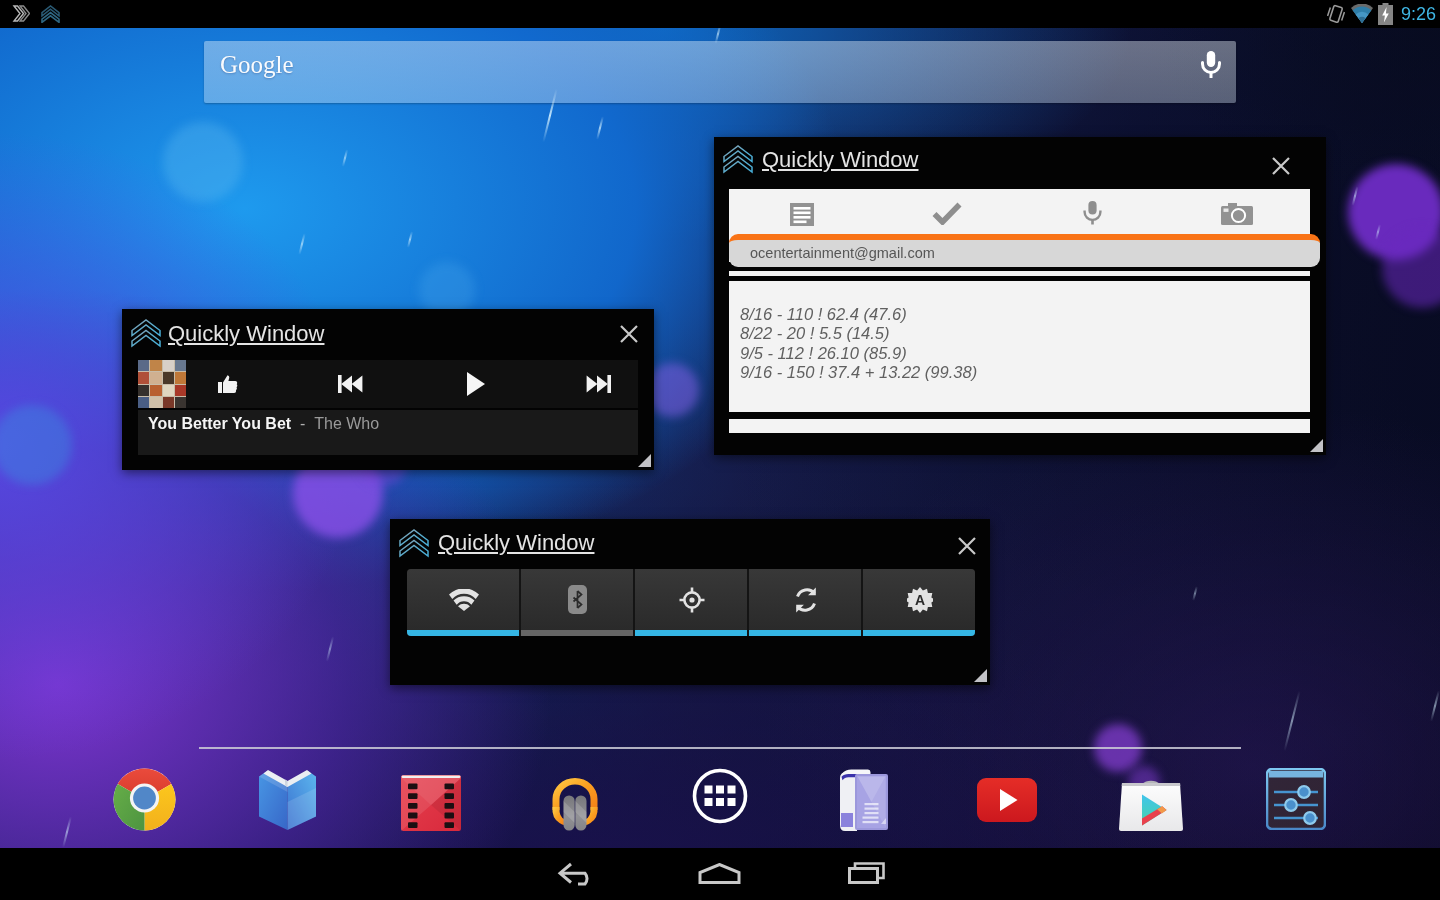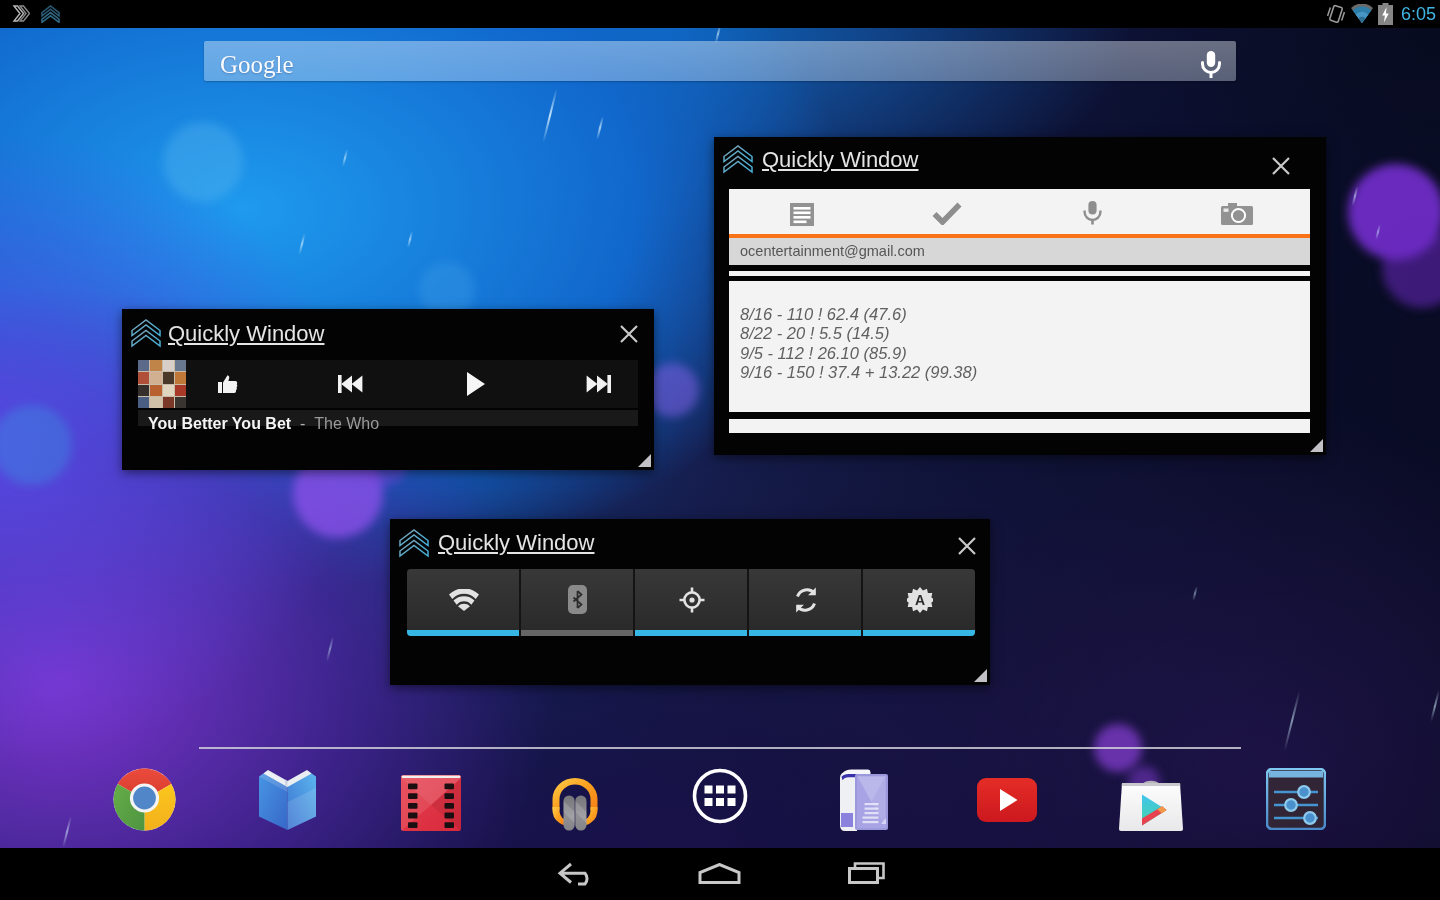--- a/index.html
+++ b/index.html
@@ -23,21 +23,21 @@
   }
   .bokeh{position:absolute;border-radius:50%;filter:blur(5px);}
   .streak{position:absolute;width:2px;border-radius:2px;
     background:linear-gradient(rgba(210,240,255,0), rgba(210,240,255,.95) 50%, rgba(210,240,255,0));}
   
   #statusbar{position:absolute;left:0;top:0;width:1440px;height:28px;background:#000;}
   #time{position:absolute;right:4px;top:4px;color:#3fb6e4;font-size:18px;font-weight:400;letter-spacing:0;}
   
   #navbar{position:absolute;left:0;top:848px;width:1440px;height:52px;background:#000;}
   
-  #searchbar{position:absolute;left:204px;top:41px;width:1032px;height:40px;border-radius:2px;
+  #searchbar{position:absolute;left:204px;top:41px;width:1032px;height:62px;border-radius:2px;
     background:linear-gradient(rgba(235,244,252,.42), rgba(215,230,245,.38));
     box-shadow:0 1px 2px rgba(0,0,0,.25);}
   #glogo{position:absolute;left:16px;top:10px;color:rgba(255,255,255,.97);font-family:"Liberation Serif",serif;
     font-size:25px;text-shadow:0 1px 2px rgba(0,0,60,.25);}
   
   .qwin{position:absolute;background:#030303;box-shadow:0 3px 10px rgba(0,0,0,.5);}
   .qtitle{position:absolute;color:#e4e4e4;font-size:22px;text-decoration:underline;}
   .qx{position:absolute;}
   .rsz{position:absolute;right:3px;bottom:3px;width:13px;height:13px;}
   
@@ -282,21 +282,21 @@
     <path d="M1.6 6.3 A13.3 13.3 0 0 1 20.4 6.3 L11 19 Z" fill="#2e7da8"></path>
     <path d="M4.6 10.4 A9 9 0 0 1 17.4 10.4 L11 19 Z" fill="#4596c4"></path>
     <path d="M7.5 14.3 A5 5 0 0 1 14.5 14.3 L11 19 Z" fill="#2e6e94"></path>
   </svg>
 
   <svg class="abs" style="left:1378px;top:3px;" width="15" height="22" viewBox="0 0 15 22">
     <rect x="4.5" y="0" width="6" height="3" fill="#888"></rect>
     <rect x="0" y="2" width="15" height="20" fill="#858585"></rect>
     <path d="M8.6 4 L4.2 12.4 L6.9 12.4 L5.9 19.5 L10.8 10.4 L7.9 10.4 Z" fill="#fff"></path>
   </svg>
-  <div id="time">6:05</div>
+  <div id="time">9:26</div>
 </div>
 
 <div id="navbar">
 
   <svg class="abs" style="left:557px;top:14px;" width="38" height="24" viewBox="0 0 38 24">
     <path d="M14 2 L3 11.2 L14 20.5 M3 11.2 L28 11.2 A8.2 8.2 0 0 1 28 22 L21 22" fill="none" stroke="#c8c8c8" stroke-width="3" stroke-linecap="butt" stroke-linejoin="miter"></path>
   </svg>
 
   <svg class="abs" style="left:698px;top:15px;" width="43" height="21" viewBox="0 0 43 21">
     <path d="M2 19.5 L2 9.5 L21.5 1.5 L41 9.5 L41 19.5 Z" fill="none" stroke="#c8c8c8" stroke-width="3" stroke-linejoin="miter"></path>
@@ -342,21 +342,21 @@
         <path d="M1.6 9.5 L1.6 11 A7.9 7.9 0 0 0 17.4 11 L17.4 9.5" fill="none" stroke="#8e8e8e" stroke-width="2.4"></path>
         <path d="M9.5 19 L9.5 23.5" stroke="#8e8e8e" stroke-width="2.6"></path>
       </svg>
       <svg class="abs" style="left:492px;top:14px;" width="32" height="22" viewBox="0 0 32 22">
         <rect x="7" y="0" width="9" height="5" fill="#929292"></rect>
         <rect x="0" y="3" width="32" height="19" rx="1.5" fill="#929292"></rect>
         <circle cx="17.5" cy="12.5" r="6.6" fill="none" stroke="#fff" stroke-width="2"></circle>
         <rect x="2.5" y="5.5" width="5" height="3.4" fill="#e8e8e8"></rect>
       </svg>
     </div>
-    <div style="position:absolute;left:0;top:45px;width:570px;height:27px;background:#d7d7d7;border-top:4px solid #f97316;color:#565656;font-size:14.5px;line-height:26px;padding-left:11px;">ocentertainment@gmail.com</div>
+    <div style="position:absolute;left:0;top:45px;width:570px;height:27px;background:#d7d7d7;border-top:6px solid #f97316;color:#565656;font-size:14.5px;line-height:26px;padding-left:21px;border-radius:9px;">ocentertainment@gmail.com</div>
   </div>
 
   <div class="w1card" style="top:134px;height:5px;"></div>
 
   <div class="w1card" style="top:144px;height:131px;color:#606060;font-size:16.5px;line-height:19.3px;">
     <div style="padding:24px 0 0 11px;font-style:italic;">8/16 - 110 ! 62.4 (47.6)<br>8/22 - 20 ! 5.5 (14.5)<br>9/5 - 112 ! 26.10 (85.9)<br>9/16 - 150 ! 37.4 + 13.22 (99.38)</div>
   </div>
 
   <div class="w1card" style="top:282px;height:14px;"></div>
   <svg class="rsz" width="13" height="13" viewBox="0 0 13 13">
@@ -413,21 +413,21 @@
     <svg class="abs" style="left:329px;top:12px;" width="18" height="24" viewBox="0 0 18 24">
       <path d="M0 0 L18 12 L0 24 Z" fill="#f6f6f6"></path>
     </svg>
 
     <svg class="abs" style="left:448px;top:15px;" width="25" height="18" viewBox="0 0 25 18">
       <path d="M0.6 0.4 L11.4 9 L0.6 17.6 Z" fill="#f2f2f2"></path>
       <path d="M11 0.4 L21.8 9 L11 17.6 Z" fill="#f2f2f2"></path>
       <rect x="21.4" y="0" width="3.6" height="18" fill="#f2f2f2"></rect>
     </svg>
   </div>
-  <div style="position:absolute;left:16px;top:101px;width:490px;height:16px;background:#191919;color:#f5f5f5;font-size:16px;line-height:27px;padding-left:10px;">
+  <div style="position:absolute;left:16px;top:101px;width:490px;height:45px;background:#191919;color:#f5f5f5;font-size:16px;line-height:27px;padding-left:10px;">
     <b>You Better You Bet</b><span style="color:#b0b0b0;">&nbsp; - &nbsp;</span><span style="color:#9a9a9a;">The Who</span>
   </div>
   <svg class="rsz" width="13" height="13" viewBox="0 0 13 13">
       <path d="M13 0 L13 13 L0 13 Z" fill="#c2c2c6"></path>
     </svg>
 </div>
 
 <div class="qwin" style="left:390px;top:519px;width:600px;height:166px;">
   <svg class="abs" style="left:8px;top:9px;" width="32" height="30" viewBox="0 0 32 30">
     <defs>

